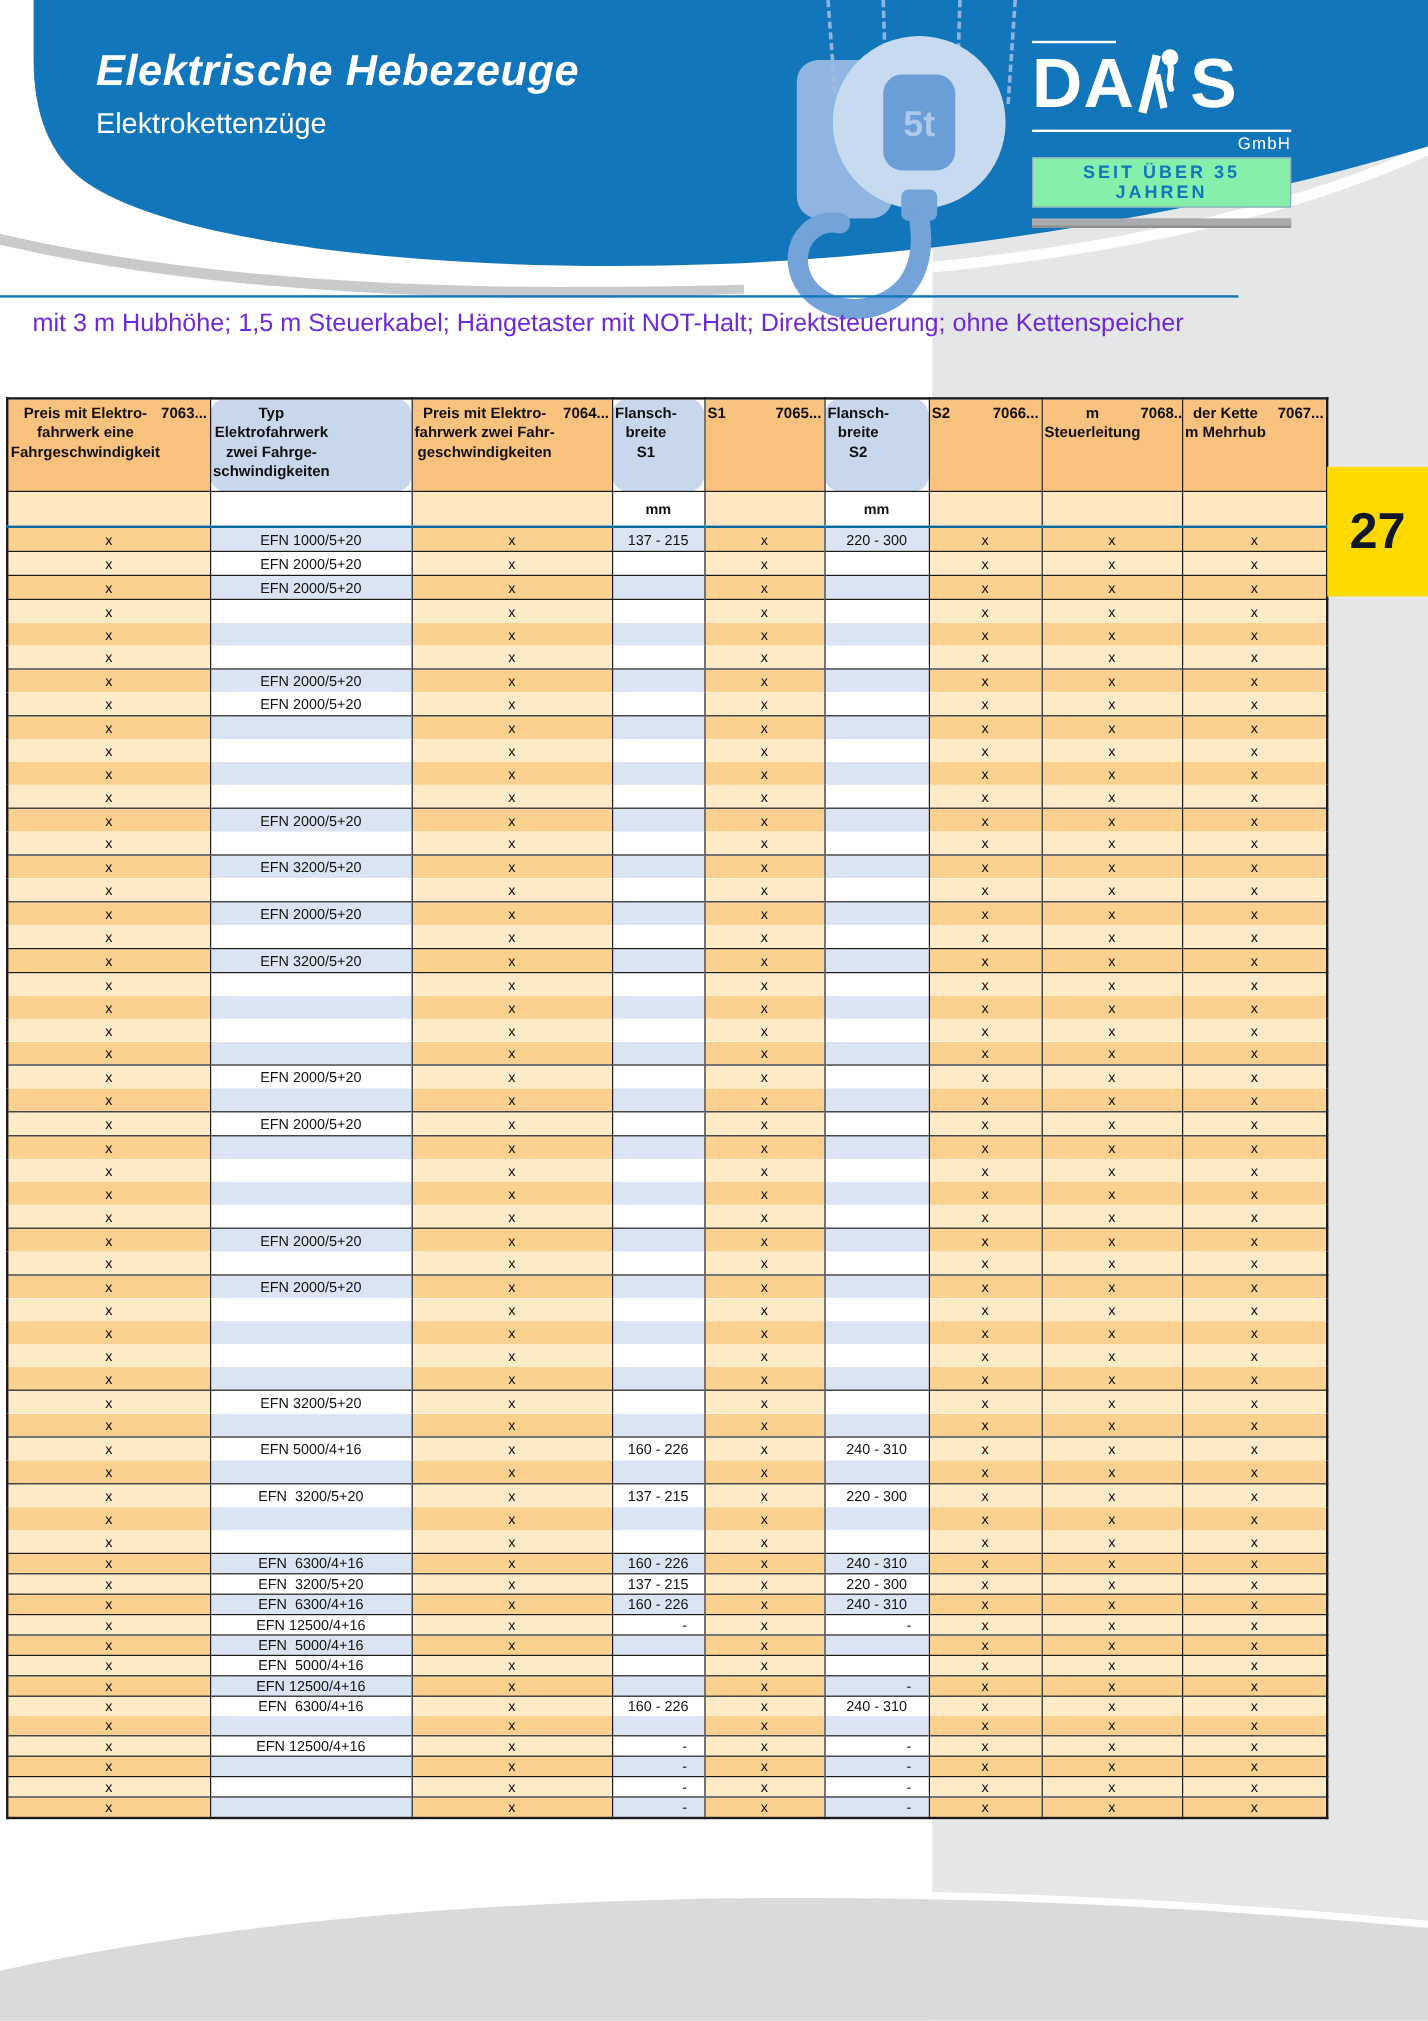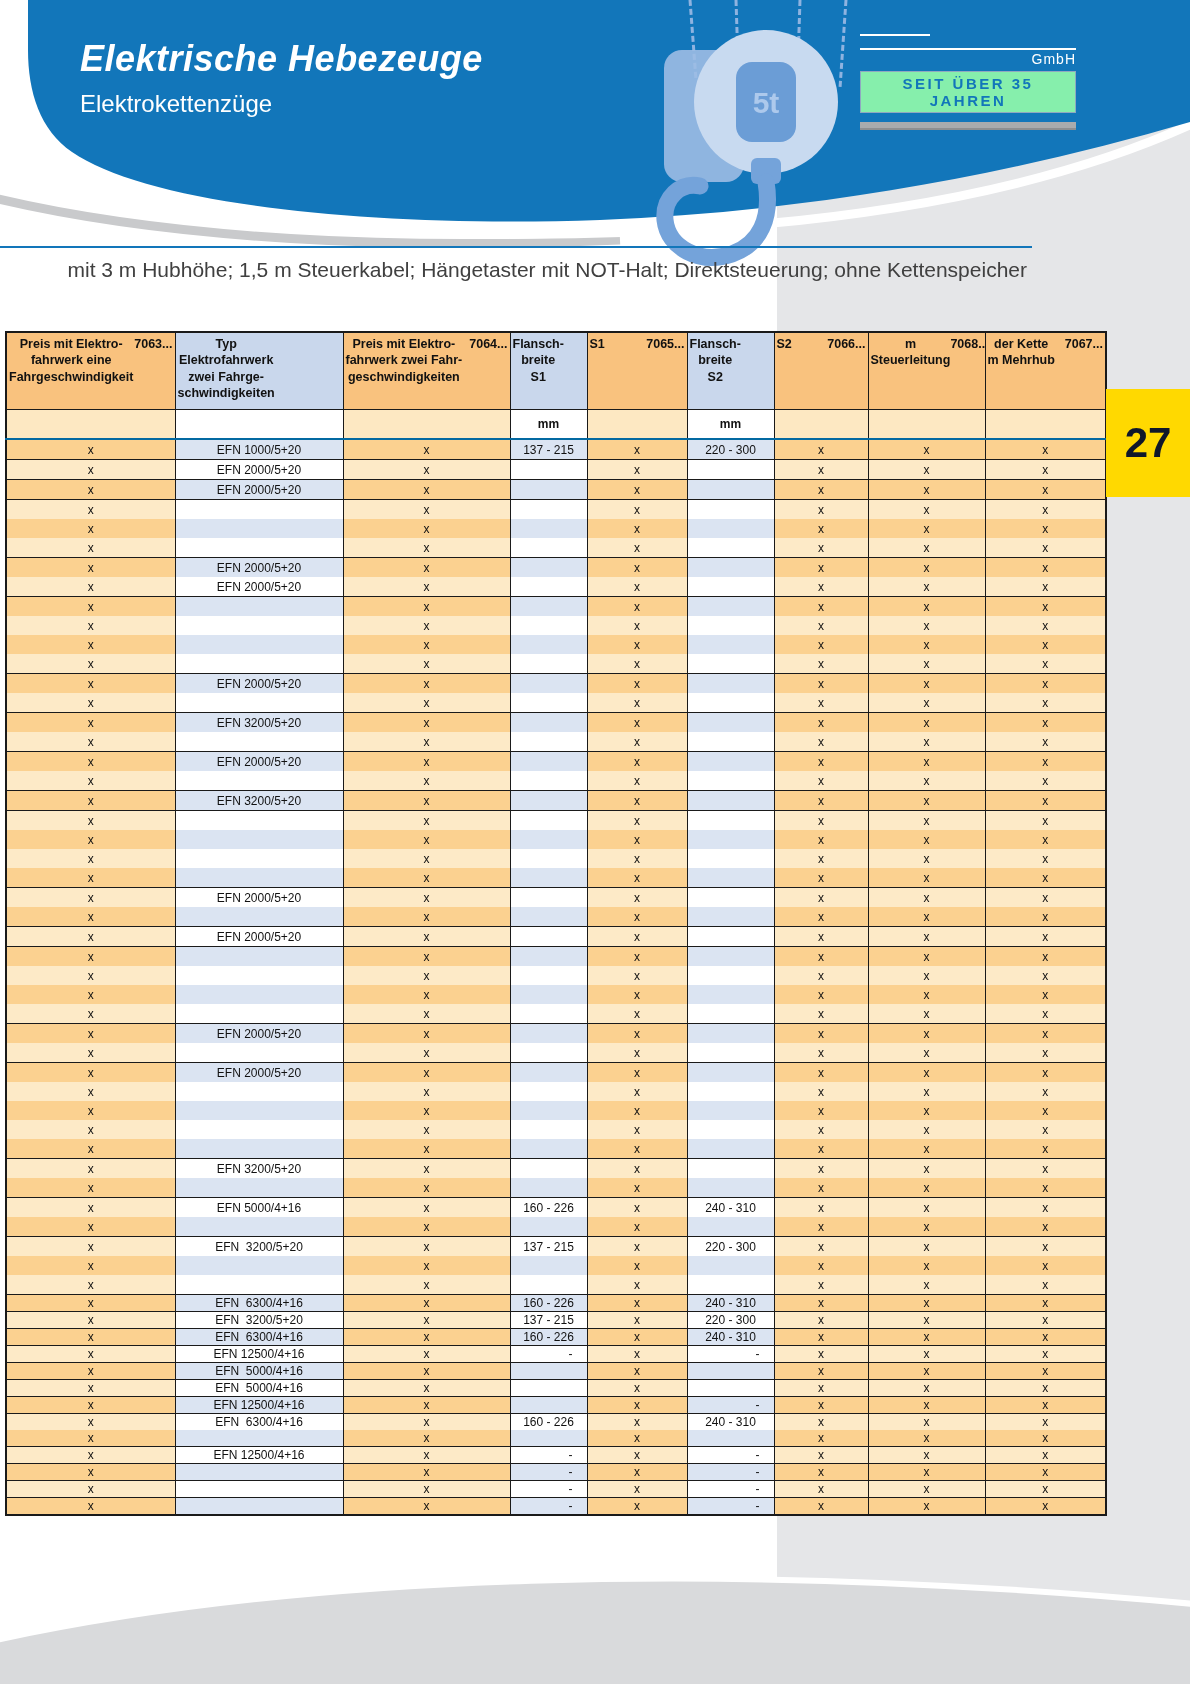--- a/index.html
+++ b/index.html
@@ -20,39 +20,39 @@
   .logo-topline{height:0;border-top:2px solid #fff;margin-bottom:4px;width:70px;}
   .logo-gmbh{border-top:2px solid #fff;margin-top:12px;text-align:right;
              font-size:14px;letter-spacing:1px;padding-top:1px;}
   .logo-tagline{margin-top:4px;background:#86efac;color:#1276ba;font-weight:bold;
                 font-size:15px;letter-spacing:2.5px;text-align:center;
                 padding:3px 4px;border:1px solid #8fa9c0;}
   .logo-bar{margin-top:9px;height:6px;background:#a9abad;box-shadow:0 2px 0 #8d8f91;}
   
   .rule{position:absolute;left:0;top:246px;width:1032px;height:2px;background:#1276ba;z-index:4;}
   .intro{position:absolute;left:27px;top:258px;width:1000px;z-index:4;
-         color:#404040;font-size:21px;text-align:right;}
+         color:#6d28d9;font-size:21px;}
   
   .page-tab{position:absolute;left:1106px;top:389px;width:84px;height:108px;
             background:#ffd900;z-index:4;display:flex;align-items:center;justify-content:center;}
   .page-tab span{color:#0f172a;font-size:42px;font-weight:bold;}
   
   .tbl-wrap{position:absolute;left:5px;top:331px;z-index:3;}
   table{border-collapse:collapse;table-layout:fixed;width:1100px;
         border:2px solid #1a1a1a;background:#fff;}
   th,td{border-left:1px solid #1a1a1a;border-right:1px solid #1a1a1a;
         padding:0;font-size:12px;color:#111;text-align:center;vertical-align:middle;
         overflow:hidden;}
   thead th{height:76px;font-size:12.5px;font-weight:bold;line-height:1.3;
            border-bottom:1px solid #1a1a1a;vertical-align:top;}
   thead th .hwrap{display:flex;flex-direction:row;justify-content:space-between;
                   height:70px;padding:3px 2px;}
   thead th .hcode{font-weight:bold;}
   .hc-orange{background:#f9c27e;}
-  .hc-blue{background:#c9d7ec;}
+  .hc-blue{background:#c9d7ec;border-radius:14px;}
   tr.subheader td{height:28px;font-weight:bold;border-bottom:2px solid #0369a1;}
   .sub-o{background:#fde8c2;}
   .sub-w{background:#ffffff;}
   tbody td{height:19px;}
   tr.dense td{height:16px;}
   tr.sep td{border-top:1px solid #1a1a1a;}
   td.o-d{background:#fbd190;}
   td.o-l{background:#fdeac7;}
   td.c-b{background:#dbe4f2;}
   td.c-w{background:#ffffff;}
@@ -83,20 +83,30 @@
   </g>
 </svg>
 
 <div class="banner-text">
   <h1 class="banner-title">Elektrische Hebezeuge</h1>
   <div class="banner-subtitle">Elektrokettenzüge</div>
 </div>
 
 <div class="logo">
   <div class="logo-topline"></div>
+  <div class="logo-row">
+    <span class="logo-word">DA</span>
+    <svg class="logo-mark" width="42" height="56" viewBox="0 0 42 56">
+      <circle cx="27" cy="8" r="7" fill="#ffffff"></circle>
+      <path d="M27,14 C30,22 24,26 28,34" fill="none" stroke="#ffffff" stroke-width="5" stroke-linecap="round"></path>
+      <path d="M4,54 L16,6" stroke="#ffffff" stroke-width="7"></path>
+      <path d="M16,22 L22,50" stroke="#ffffff" stroke-width="6"></path>
+    </svg>
+    <span class="logo-word">S</span>
+  </div>
   <div class="logo-gmbh">GmbH</div>
   <div class="logo-tagline">SEIT ÜBER 35 JAHREN</div>
   <div class="logo-bar"></div>
 </div>
 
 <div class="rule"></div>
 <div class="intro">mit 3 m Hubhöhe; 1,5 m Steuerkabel; Hängetaster mit NOT-Halt; Direktsteuerung; ohne Kettenspeicher</div>
 
 <div class="page-tab">
   <span>27</span>

